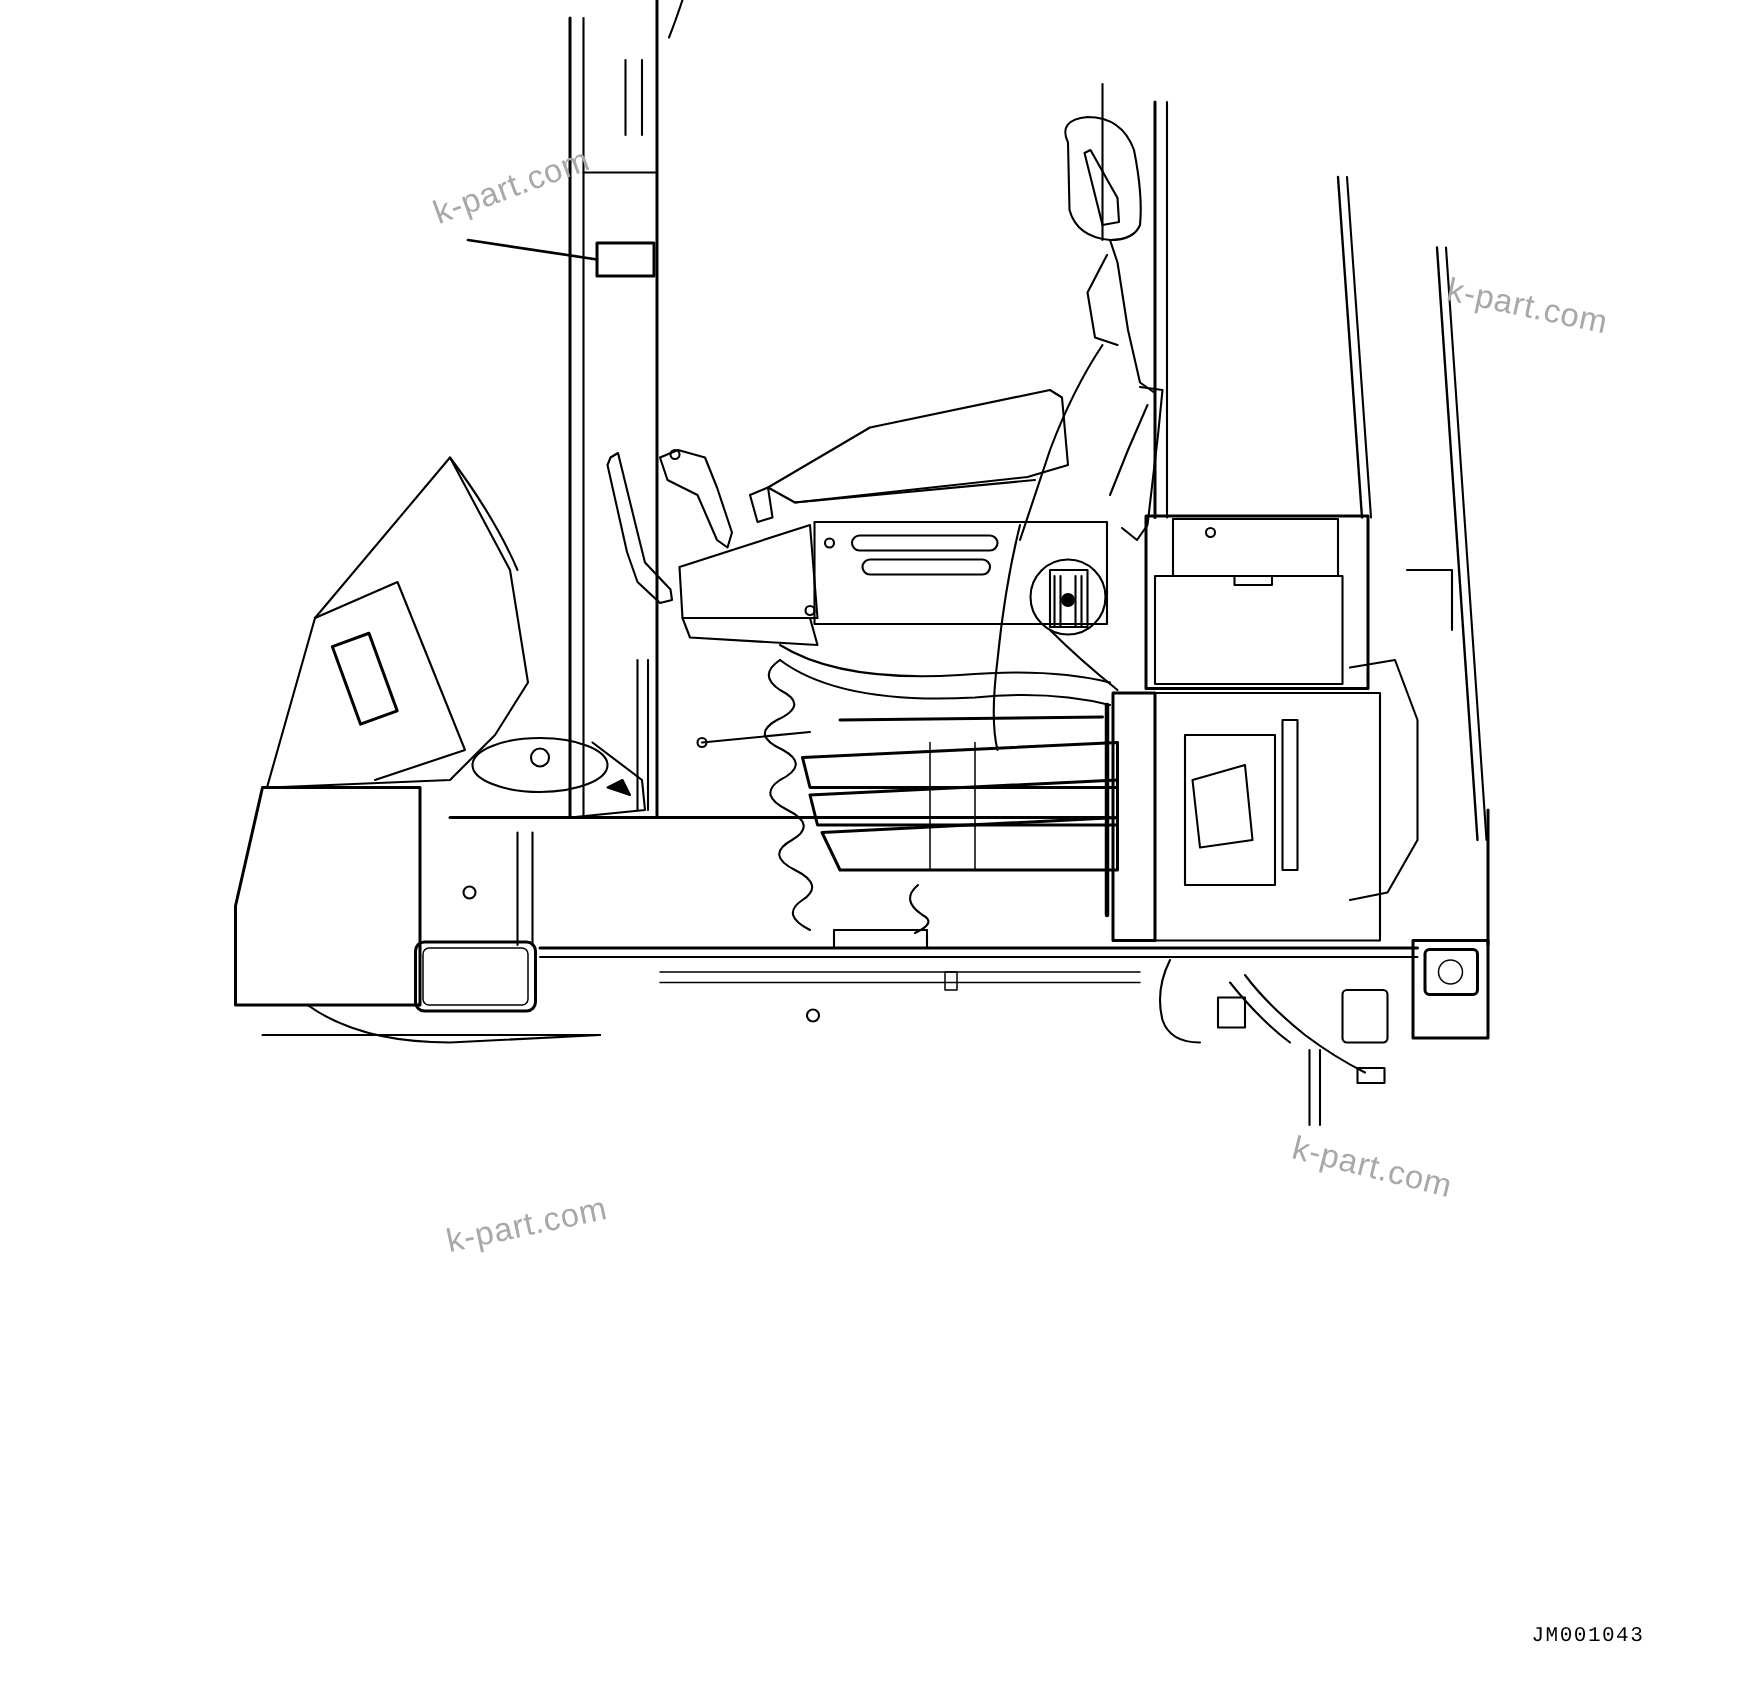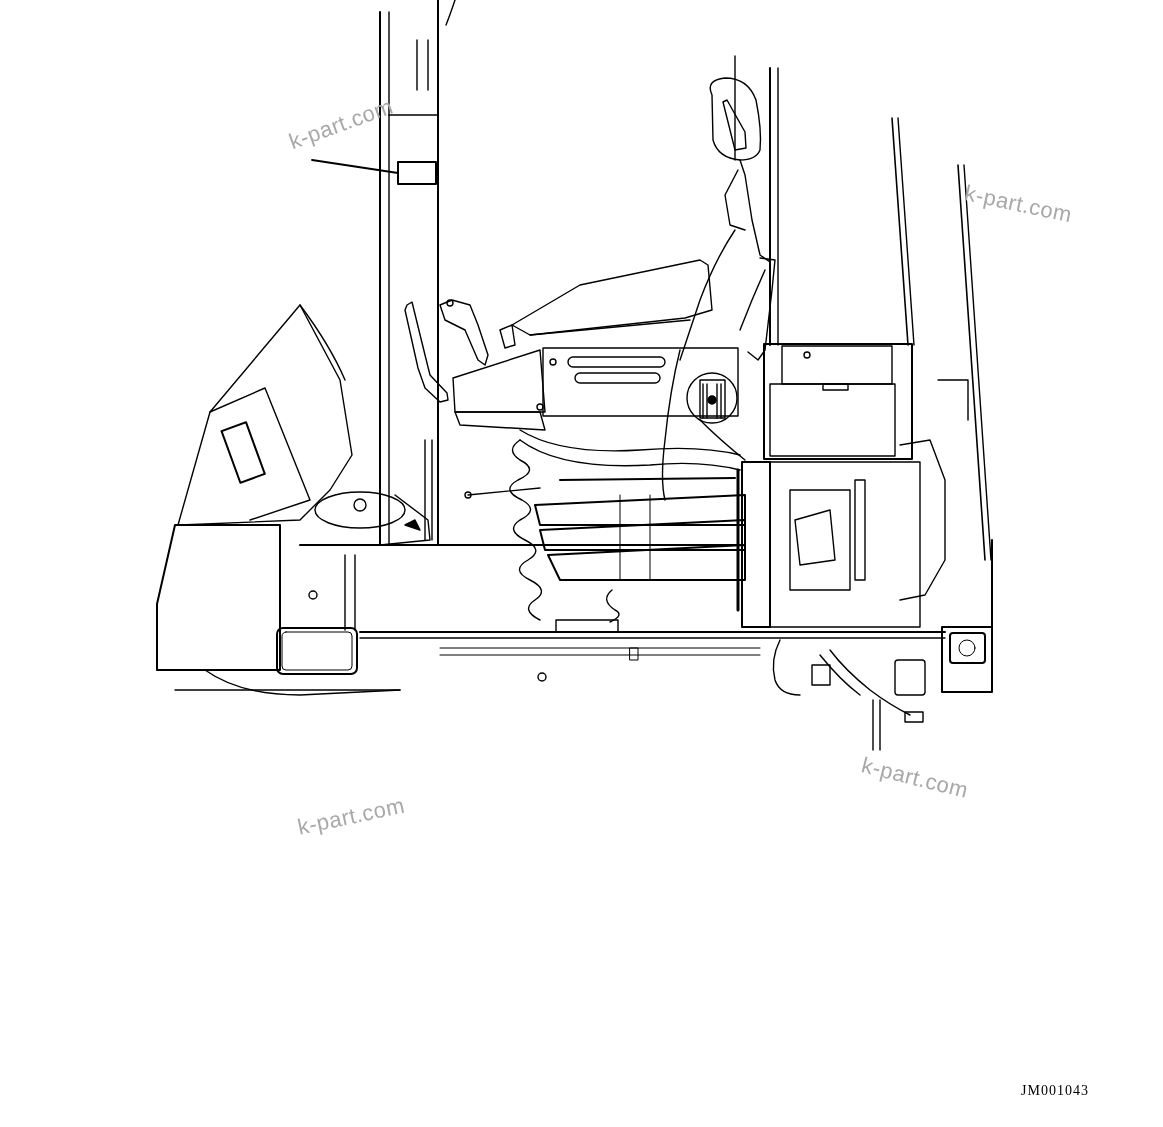--- a/index.html
+++ b/index.html
@@ -1,19 +1,19 @@
 <!DOCTYPE html>
 <html><head>
 <meta charset="utf-8">
 <style>
   html, body { margin:0; padding:0; background:#ffffff; }
   body { width:1163px; height:1127px; position:relative; overflow:hidden; font-family:"Liberation Sans", sans-serif; }
   #drawing { position:absolute; left:0; top:0; width:1163px; height:1127px; }
   .wm { position:absolute; color:#a8a8a8; font-family:"Liberation Sans", sans-serif; font-size:22px; letter-spacing:0.5px; white-space:nowrap; transform-origin:left center; pointer-events:none; }
-  .code { position:absolute; left:1021px; top:1083px; font-family:Liberation Serif, serif; font-size:14px; color:#000; letter-spacing:1px; }
+  .code { position:absolute; left:1021px; top:1083px; font-family:Liberation Mono, monospace; font-size:14px; color:#000; letter-spacing:1px; }
 </style>
 </head>
 <body>
 
 <svg id="drawing" viewBox="0 0 1163 1127" xmlns="http://www.w3.org/2000/svg" fill="none" stroke="#000" stroke-width="1.4" stroke-linejoin="round" stroke-linecap="round">
 
   <g>
     <line x1="380" y1="12" x2="380" y2="545" stroke-width="2"></line>
     <line x1="389" y1="12" x2="389" y2="545"></line>
     <line x1="438" y1="0" x2="438" y2="545" stroke-width="2"></line>

